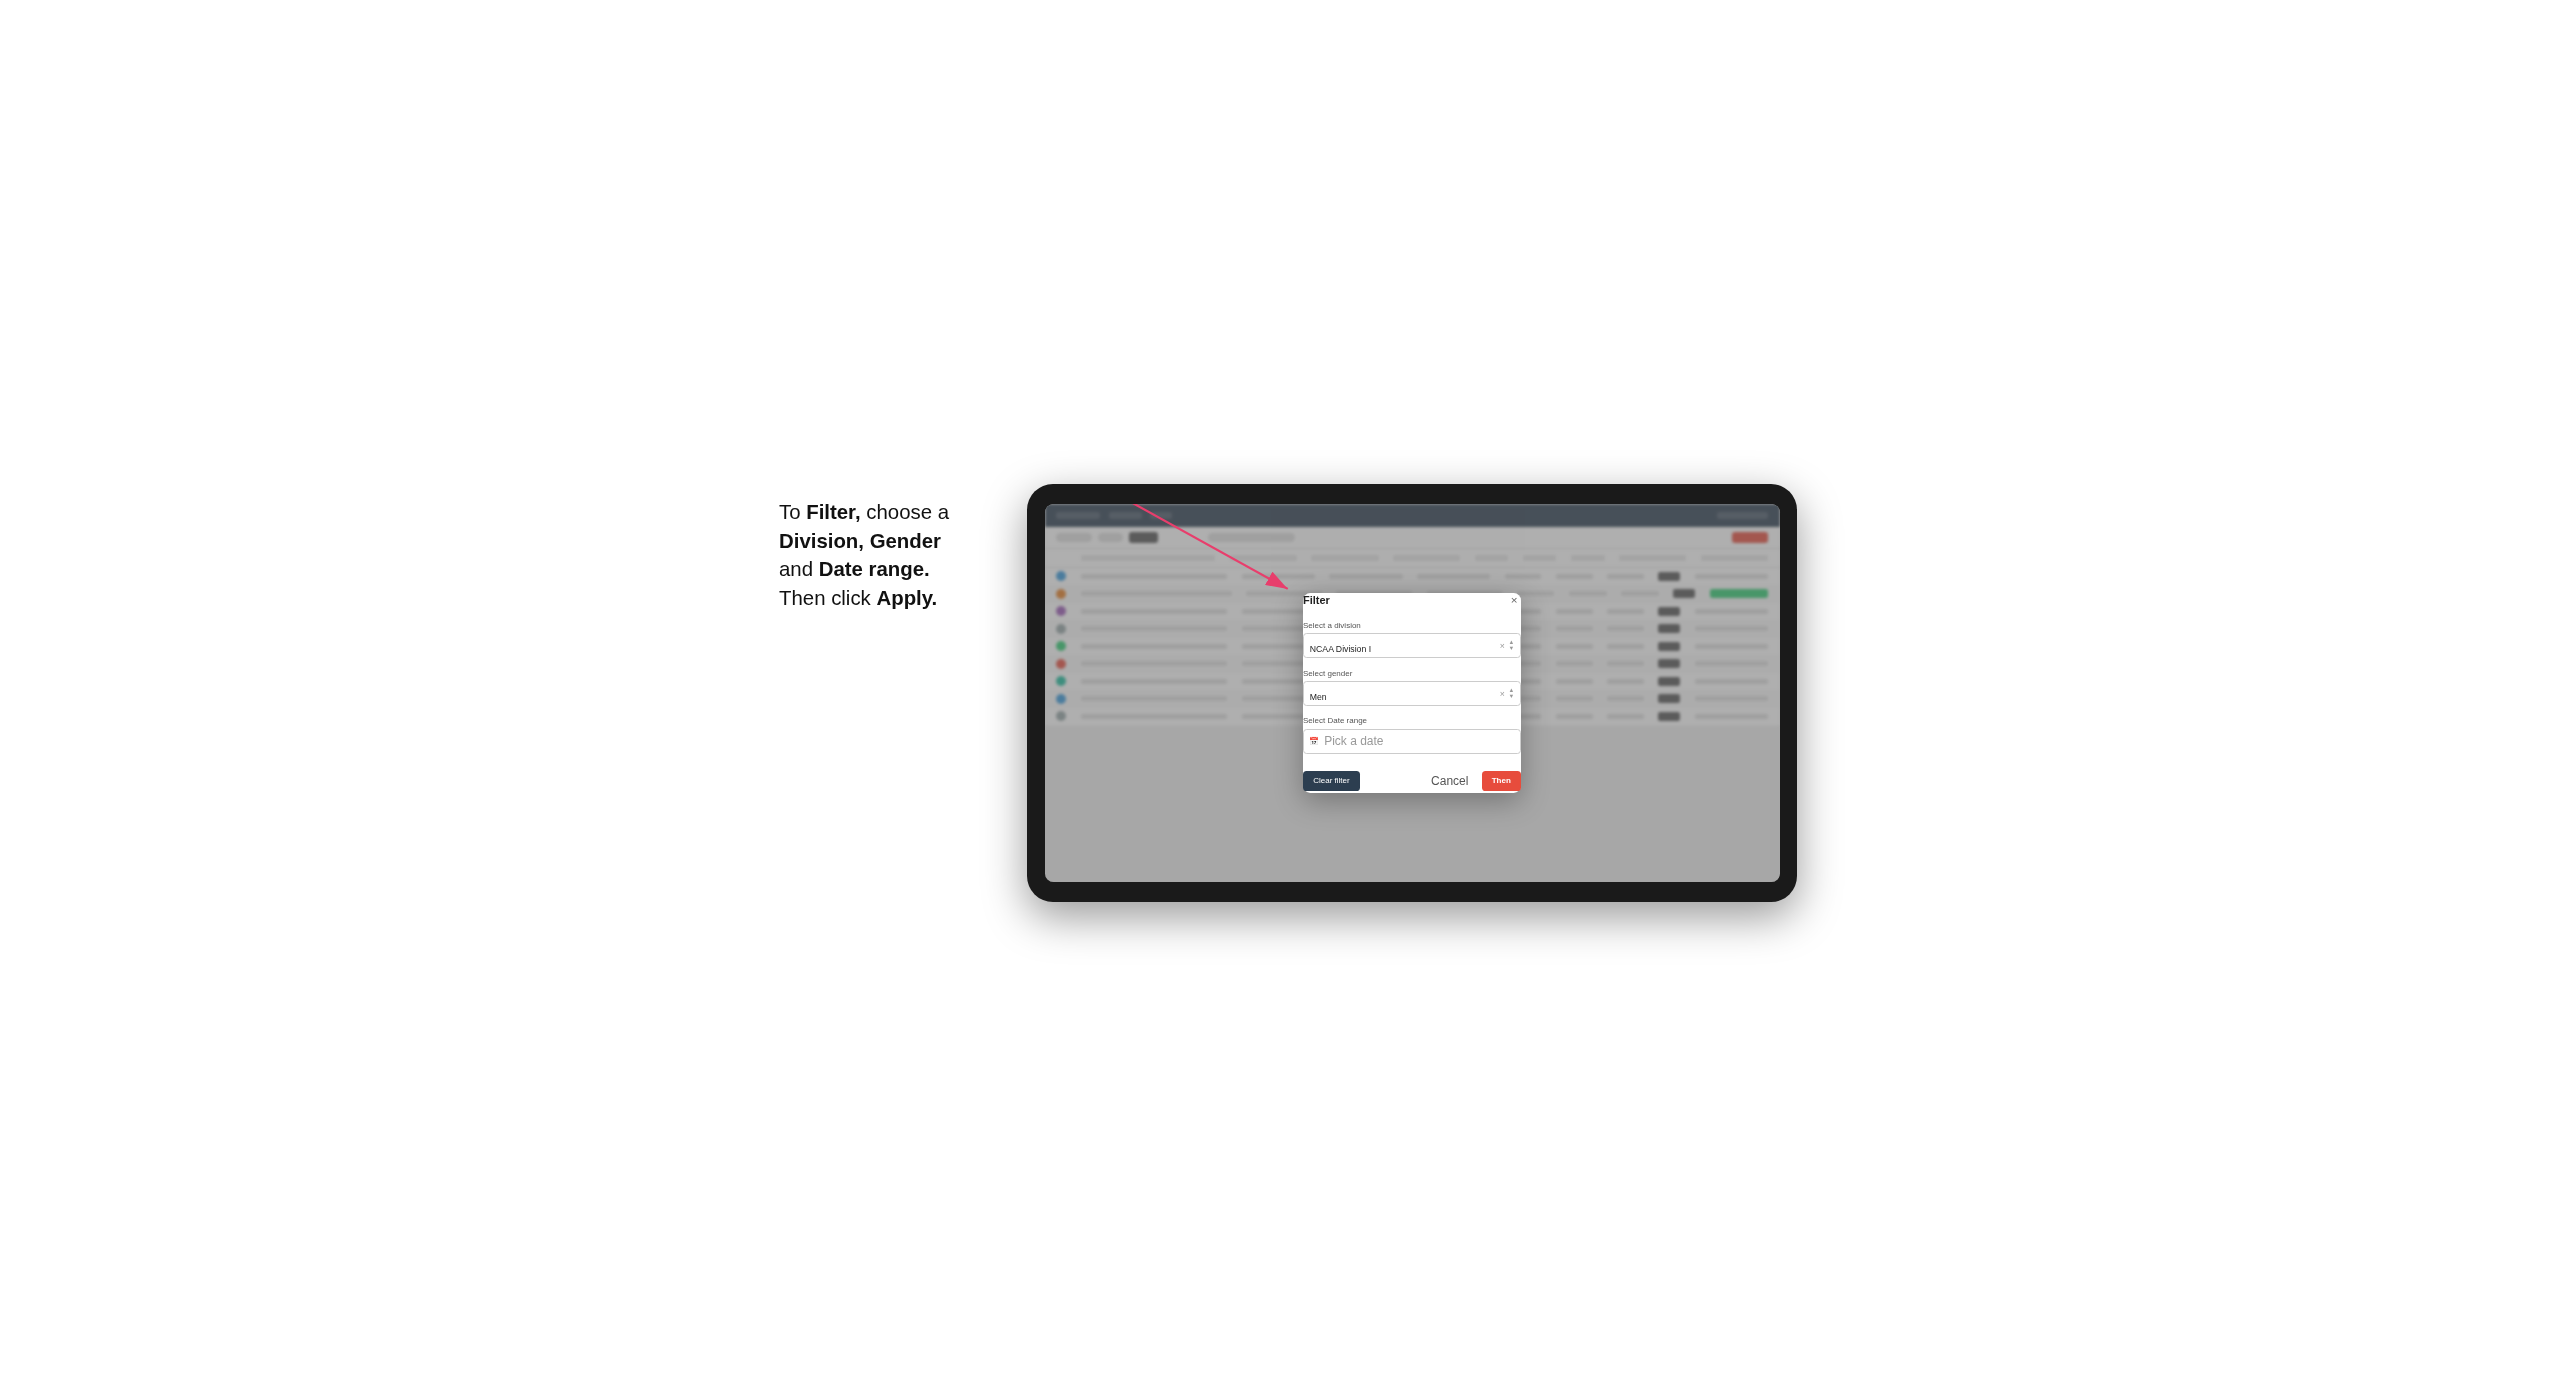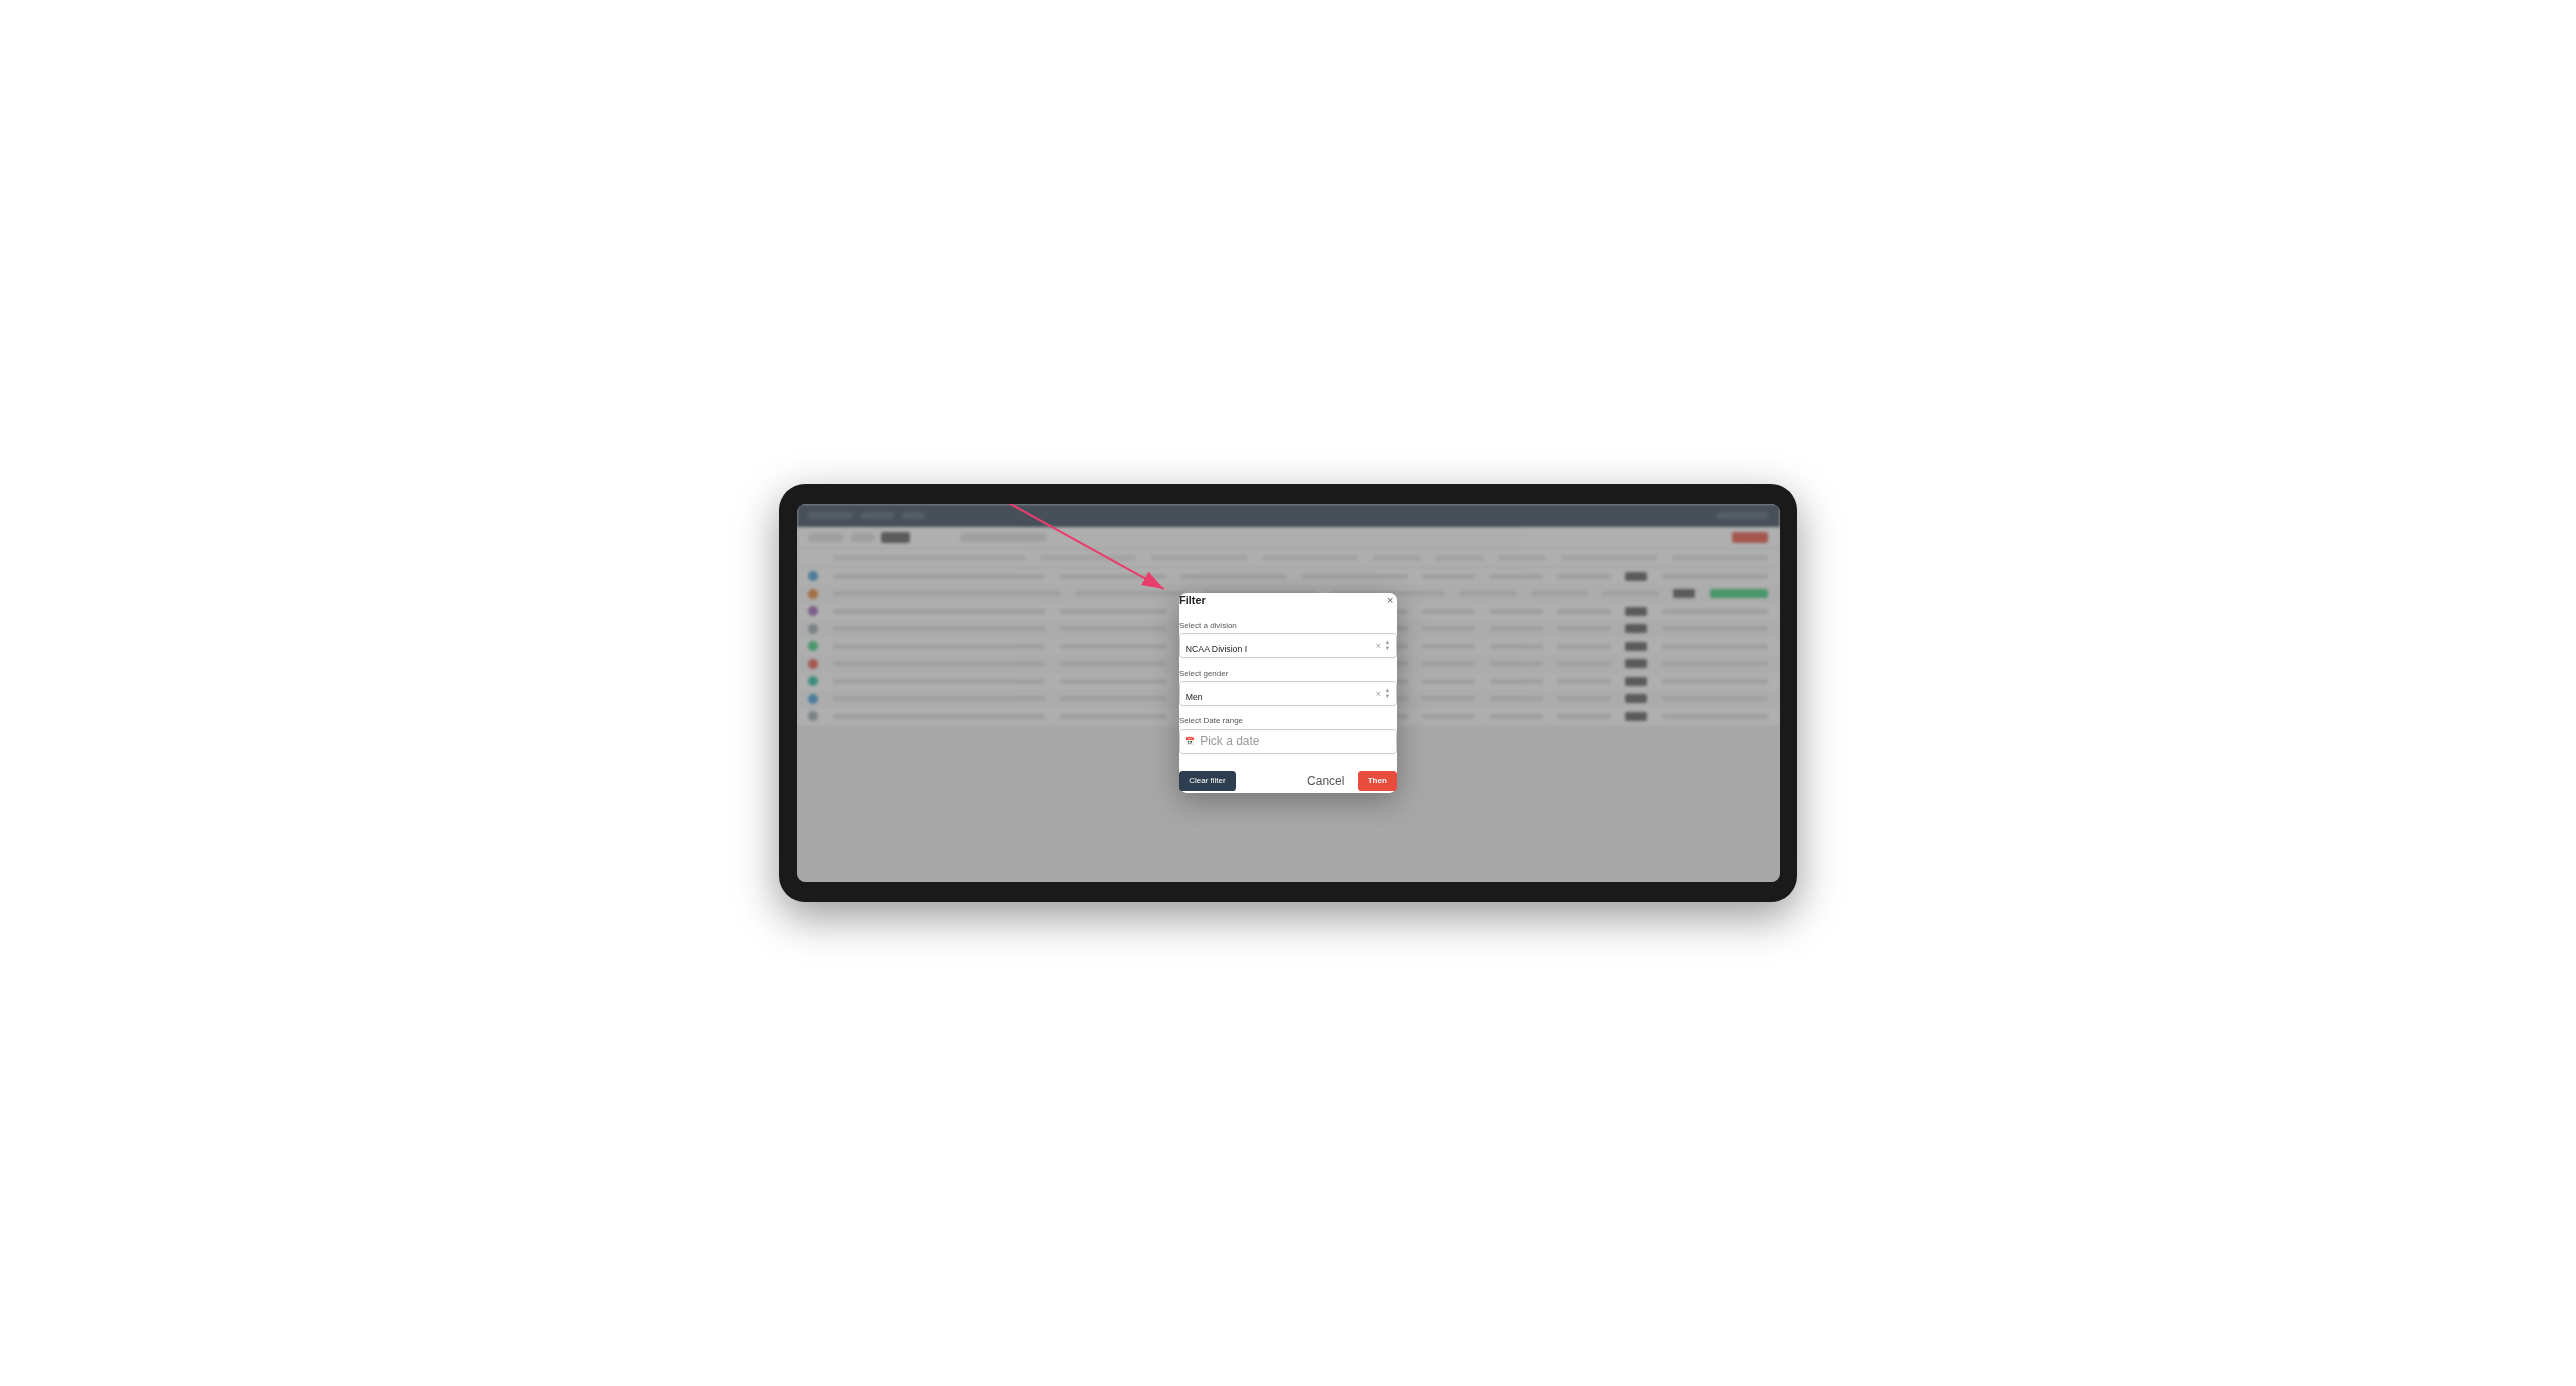--- a/index.html
+++ b/index.html
@@ -336,20 +336,34 @@
       font-size: 8px;
       font-weight: 600;
       cursor: pointer;
     }
   </style>
 </head>
 <body>
 
 <div class="page-container">
 
+  <div class="instruction-text">
+    <p>
+      To <strong>Filter,</strong> choose a
+    </p>
+    <p>
+      <strong>Division, Gender</strong>
+    </p>
+    <p>
+      and <strong>Date range.</strong>
+    </p>
+    <p>
+      Then click <strong>Apply.</strong>
+    </p>
+  </div>
 
   <div class="tablet-wrapper">
     <div class="tablet-frame">
       <div class="tablet-screen">
 
         <div class="app-background">
           <div class="app-nav">
             <div class="nav-item"></div>
             <div class="nav-item" style="width:33px"></div>
             <div class="nav-item" style="width:22px"></div>

